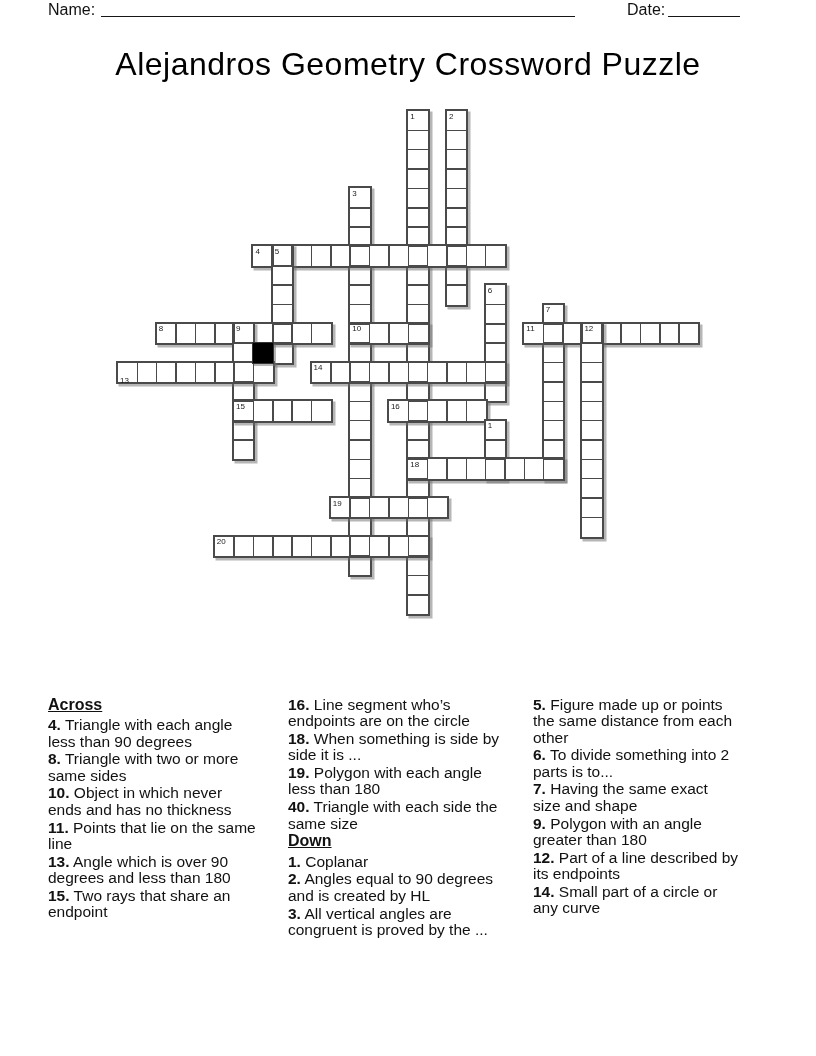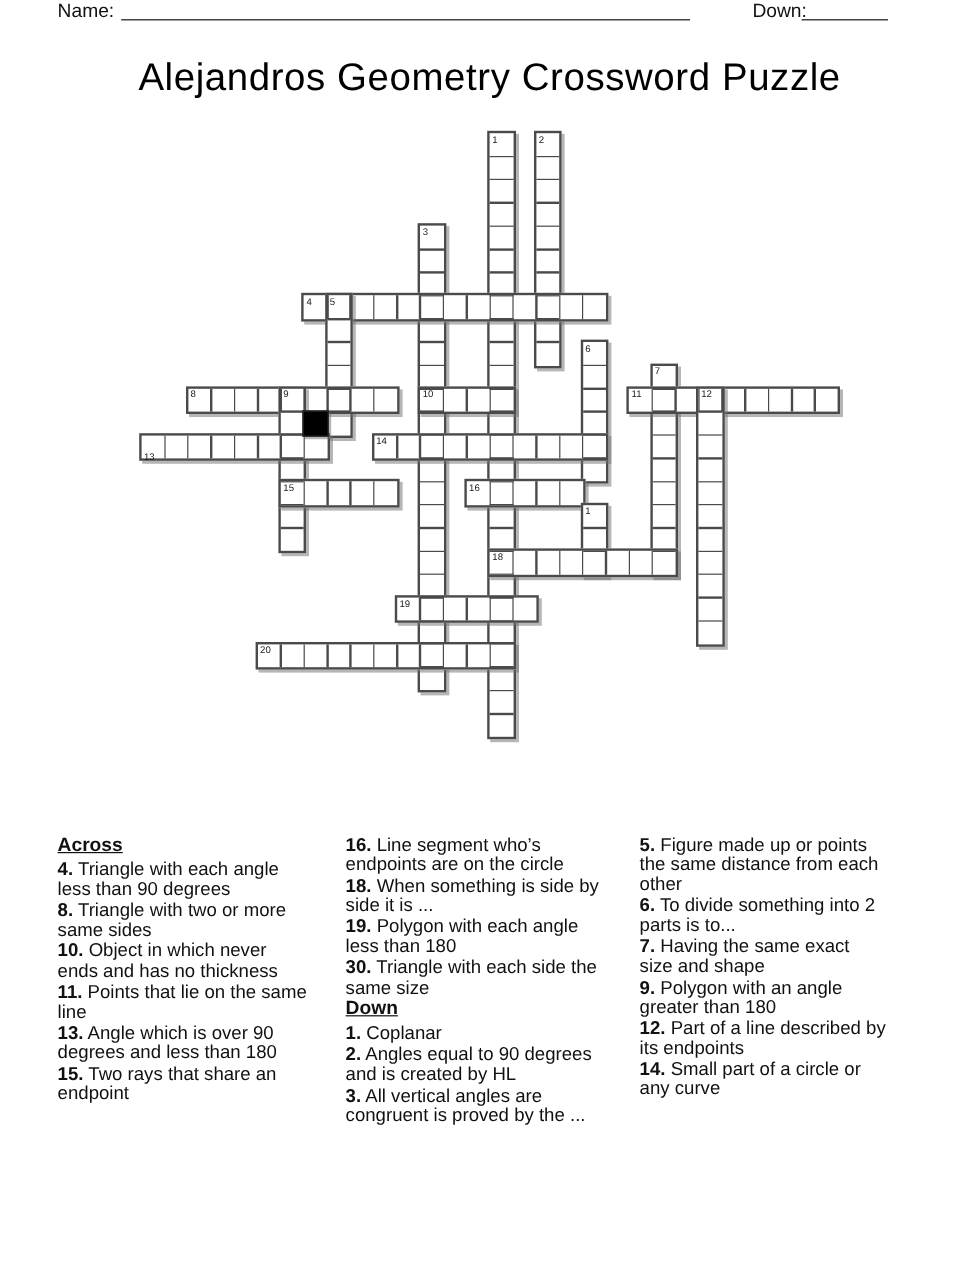--- a/index.html
+++ b/index.html
@@ -25,21 +25,21 @@
   .clue{white-space:pre-line;margin:0 0 1.5px 0;}
   .cnum{font-weight:bold;}
 </style>
 </head>
 <body>
 
 <div id="page">
 
   <span class="hdr-label" style="left:48px">Name:</span>
   <div class="hdr-line" style="left:101px;width:474px"></div>
-  <span class="hdr-label" style="left:627px">Down:</span>
+  <span class="hdr-label" style="left:627px">Date:</span>
   <div class="hdr-line" style="left:668px;width:72px"></div>
 
   <div id="title">Alejandros Geometry Crossword Puzzle</div>
 
   <div id="grid">
       <div class="word" style="left: 406.25px; top: 109px; width: 23.35px; height: 507.1px;"></div>
       <div class="word" style="left: 444.95px; top: 109px; width: 23.35px; height: 197.5px;"></div>
       <div class="word" style="left: 348.2px; top: 186.4px; width: 23.35px; height: 391px;"></div>
       <div class="word" style="left: 251.45px; top: 244.45px; width: 255.55px; height: 23.35px;"></div>
       <div class="word" style="left: 270.8px; top: 244.45px; width: 23.35px; height: 120.1px;"></div>
@@ -262,21 +262,21 @@
       <div class="clue"><span class="cnum">15.</span> Two rays that share an
 endpoint</div>
     </div>
   <div class="clue-col" style="left:288px">
       <div class="clue"><span class="cnum">16.</span> Line segment who’s
 endpoints are on the circle</div>
       <div class="clue"><span class="cnum">18.</span> When something is side by
 side it is ...</div>
       <div class="clue"><span class="cnum">19.</span> Polygon with each angle
 less than 180</div>
-      <div class="clue"><span class="cnum">30.</span> Triangle with each side the
+      <div class="clue"><span class="cnum">40.</span> Triangle with each side the
 same size</div>
       <div class="clue-head">Down</div>
       <div class="clue"><span class="cnum">1.</span> Coplanar</div>
       <div class="clue"><span class="cnum">2.</span> Angles equal to 90 degrees
 and is created by HL</div>
       <div class="clue"><span class="cnum">3.</span> All vertical angles are
 congruent is proved by the ...</div>
     </div>
   <div class="clue-col" style="left:533px">
       <div class="clue"><span class="cnum">5.</span> Figure made up or points

